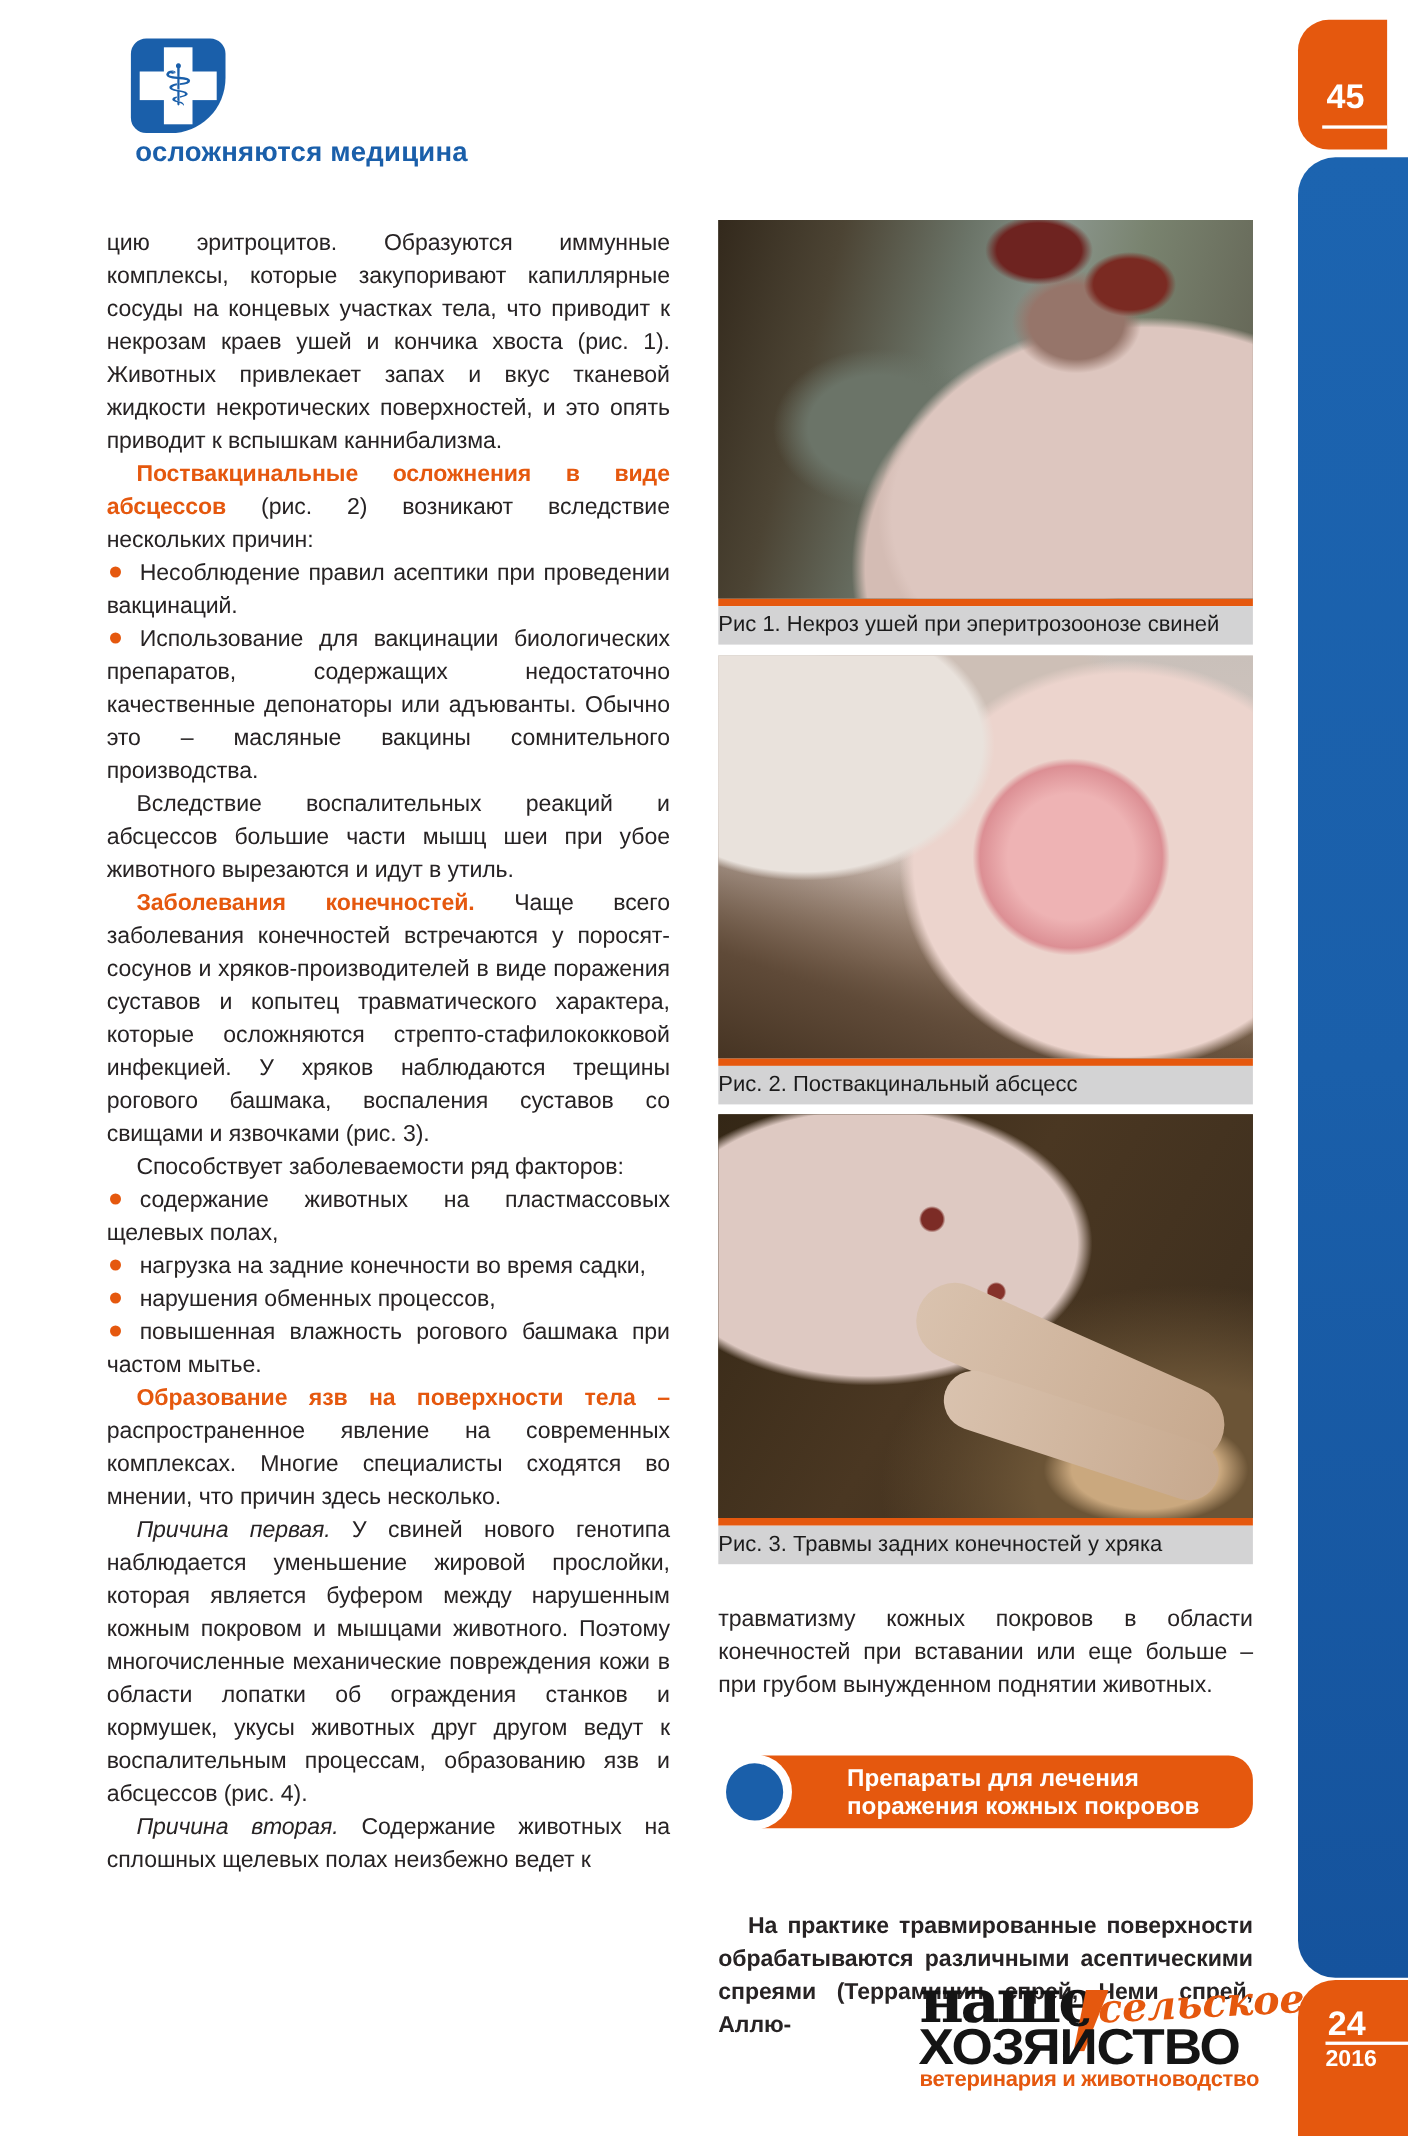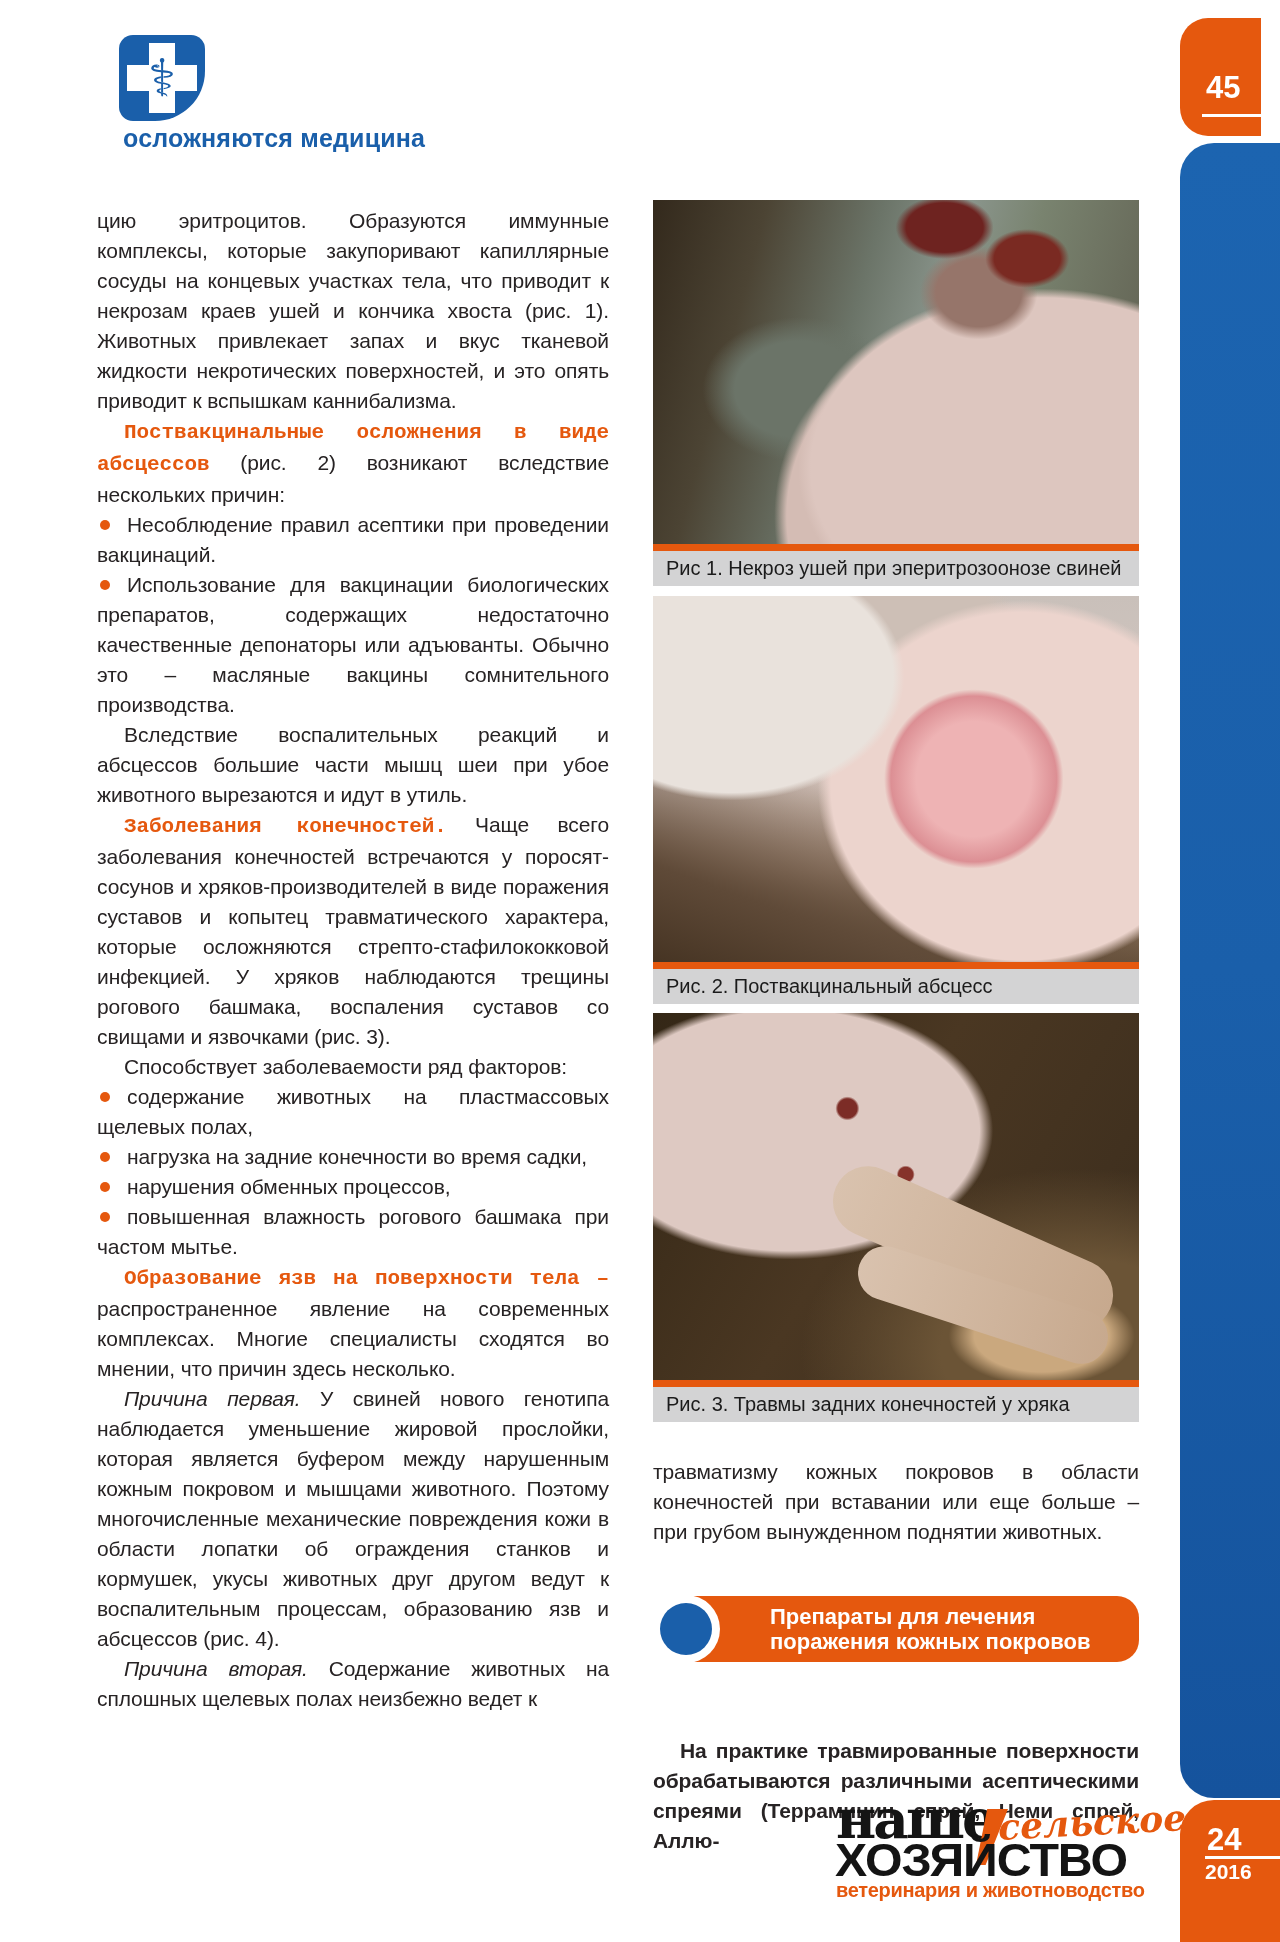--- a/index.html
+++ b/index.html
@@ -28,31 +28,31 @@
               border-radius:34px 0 0 0;}
   .tab-bottom .num{position:absolute;left:27px;top:22px;font-size:31px;font-weight:bold;color:#ffffff;}
   .tab-bottom .line{position:absolute;left:25px;right:0;top:56px;height:3px;background:#ffffff;}
   .tab-bottom .year{position:absolute;left:25px;top:60px;font-size:21px;font-weight:bold;color:#ffffff;}
 
   
   .col-left{position:absolute;left:97px;top:206px;width:512px;font-size:21px;line-height:30px;
             text-align:justify;letter-spacing:-0.1px;}
   .col-left p{margin:0;}
   .indent{text-indent:27px;}
-  .lead-o{color:#E5580E;font-weight:bold;font-family:Liberation Mono, monospace;}
+  .lead-o{color:#E5580E;font-weight:bold;}
   .lead-i{font-style:italic;}
   .dot{display:inline-block;width:10px;height:10px;border-radius:50%;background:#E5580E;
        margin:0 17px 2px 3px;vertical-align:middle;}
 
   
   .fig{position:absolute;left:653px;width:486px;}
   .fig-img{position:relative;width:486px;overflow:hidden;}
   .fig-rule{height:7px;background:#E5580E;}
   .fig-cap{height:35px;background:#D3D3D4;color:#1b1b1b;font-size:20px;line-height:35px;
-           padding-left:13px;box-sizing:border-box;white-space:nowrap;overflow:hidden;}
+           box-sizing:border-box;white-space:nowrap;overflow:hidden;}
   .img1{height:344px;background-color:#5d5b4d;background-image:
     radial-gradient(ellipse 70px 45px at 60% 8%, #6e2320 0 55%, rgba(110,35,32,0) 70%),
     radial-gradient(ellipse 60px 42px at 77% 17%, #7a2a22 0 55%, rgba(122,42,34,0) 70%),
     radial-gradient(ellipse 95px 75px at 67% 27%, #96756a 0 45%, rgba(150,117,106,0) 62%),
     radial-gradient(ellipse 420px 310px at 80% 78%, #ddc6bf 0 55%, rgba(221,198,191,0) 58%),
     radial-gradient(ellipse 210px 270px at 50% 92%, #d4bcb4 0 52%, rgba(212,188,180,0) 58%),
     radial-gradient(ellipse 160px 120px at 30% 55%, #6b7468 0 40%, rgba(107,116,104,0) 60%),
     linear-gradient(105deg,#33291c 0%,#4c4434 20%,#6b7468 40%,#8a958c 55%,#79836f 68%,#5d5b4d 100%);}
   .img2{height:366px;background-color:#c9bcb4;background-image:
     radial-gradient(circle 115px at 66% 50%, #eeb3b4 0 50%, #dc8f94 72%, rgba(220,143,148,0) 78%),

